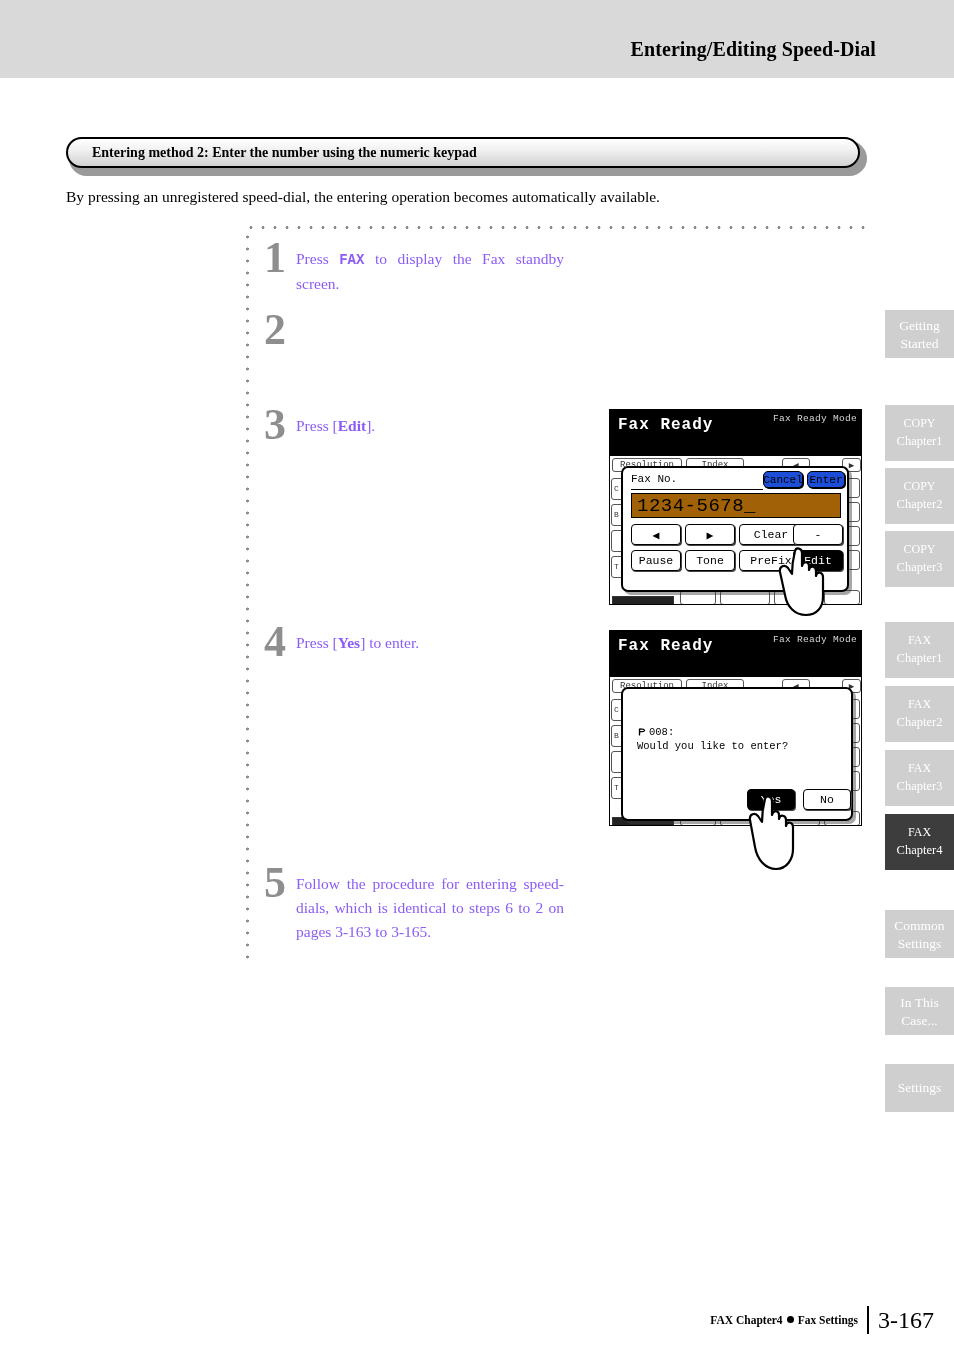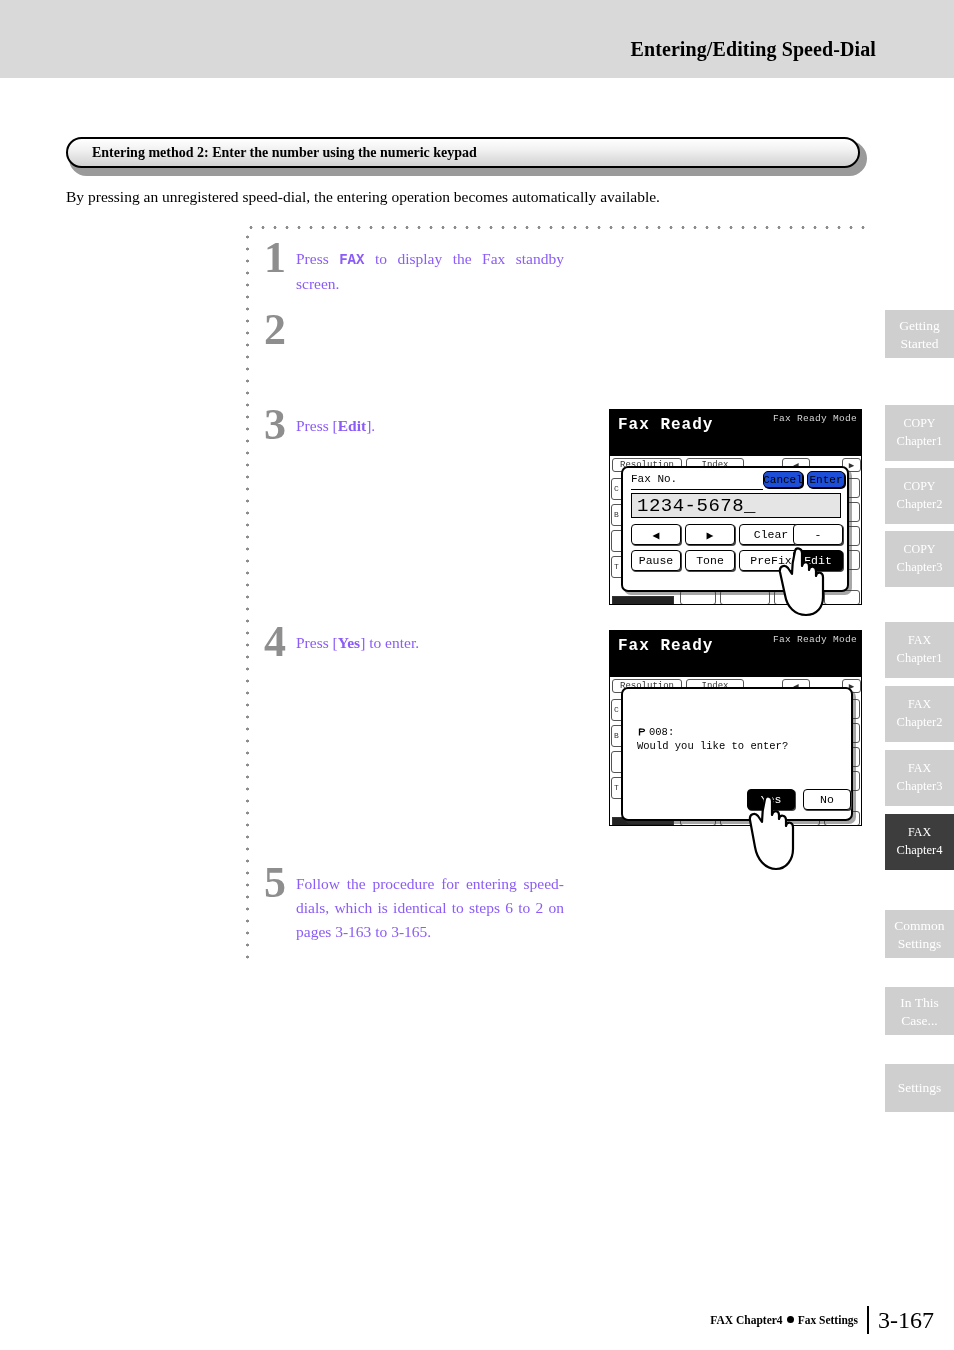--- a/index.html
+++ b/index.html
@@ -282,21 +282,21 @@
   }
   .dlg-cancel { left: 140px; top: 3px; width: 40px; height: 17px; }
   .dlg-enter  { left: 184px; top: 3px; width: 38px; height: 17px; }
 
   .numfield {
     position: absolute;
     left: 8px; top: 25px;
     width: 210px; height: 25px;
     border: 1.5px solid #000;
     box-sizing: border-box;
-    background: #e5e5e5;
+    background: #a16207;
     font-family: "Liberation Mono", monospace;
     font-size: 19px;
     letter-spacing: 0.5px;
     padding-left: 5px;
     line-height: 24px;
     color: #000;
     overflow: hidden;
   }
 
   .keypad {

